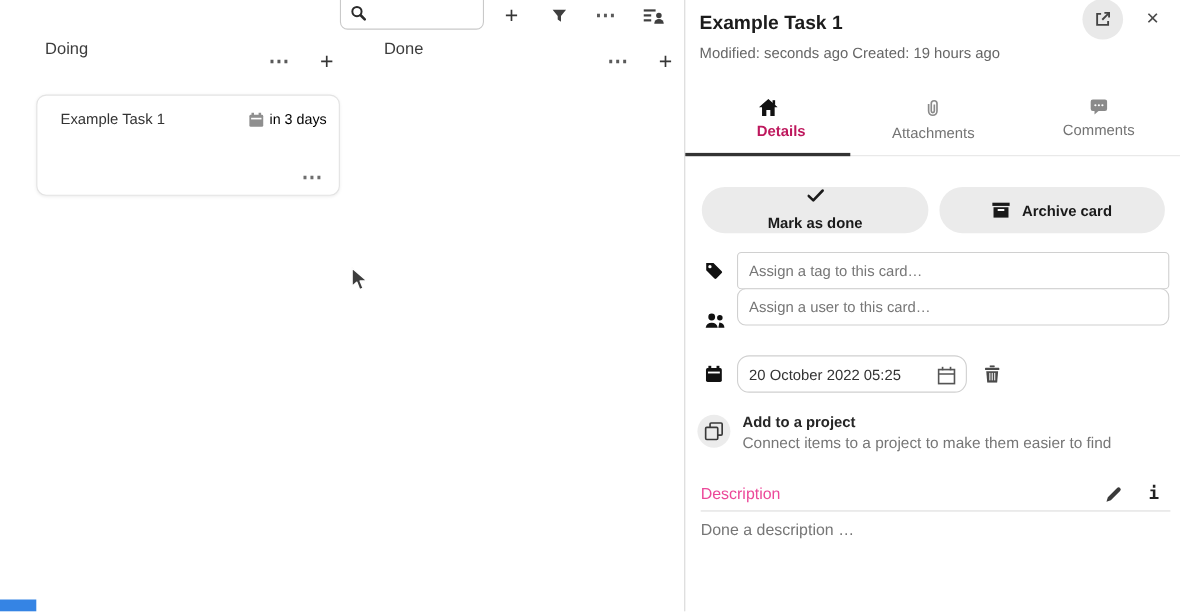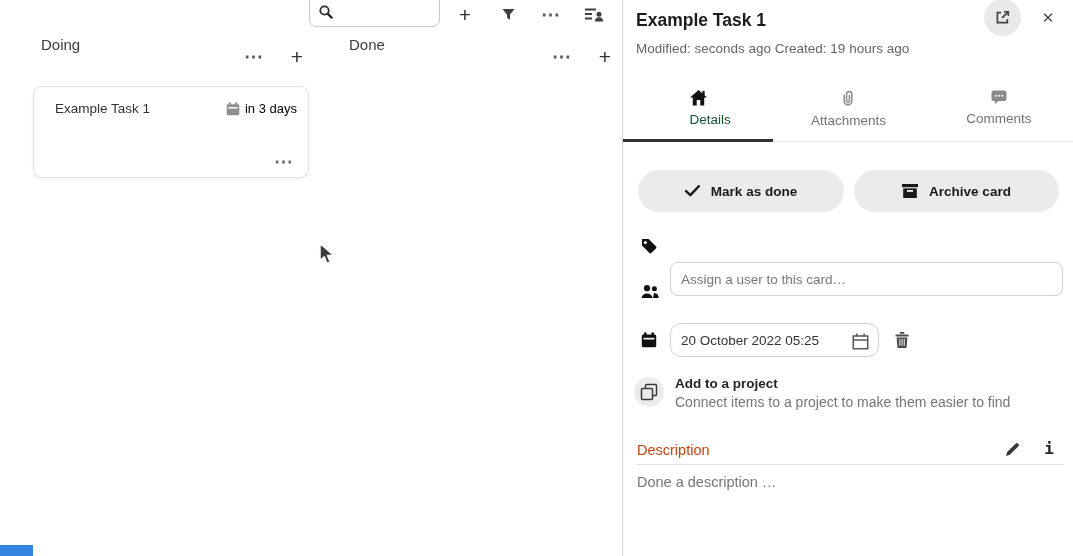--- a/index.html
+++ b/index.html
@@ -43,45 +43,45 @@
   .popout-btn { position:absolute; left:361px; top:-1px; width:37px; height:37px; border-radius:50%;
                 background:#e9e9e9; border:none; display:flex; align-items:center; justify-content:center; cursor:pointer; }
   .close-btn { position:absolute; left:410px; top:3px; width:30px; height:28px; background:transparent;
                border:none; display:flex; align-items:center; justify-content:center; cursor:pointer; }
 
   .tabs { position:absolute; left:0; top:85px; width:451px; height:57px; display:flex;
           border-bottom:1px solid #e7e7e7; }
   .tab { flex:1; display:flex; flex-direction:column; align-items:center; justify-content:flex-start;
          gap:6px; padding-top:5px; position:relative; cursor:pointer; background:transparent; border:none; }
   .tab .tlabel { font-size:13.5px; color:#737373; }
-  .tab.active .tlabel { color:#14532d; font-weight:normal;padding-left:24px; }
+  .tab.active .tlabel { color:#be185d; font-weight:bold;padding-left:24px; }
   .tab.active::after { content:""; position:absolute; left:0; right:0; bottom:-1px; height:3px; background:#333; }
 
   .pillbtn { position:absolute; top:170px; height:42px; border:none; border-radius:21px; background:#ebebeb;
              display:flex; align-items:center; justify-content:center; gap:11px; cursor:pointer; }
   .pillbtn span { font-size:13.5px; font-weight:bold; color:#1a1a1a; }
-  .pill-done { left:15px; width:206px; }
+  .pill-done { left:15px; width:206px;flex-direction:column; }
   .pill-archive { left:231px; width:205px; }
 
   .row-icon { position:absolute; left:18px; }
   .txtinput { position:absolute; left:47px; width:393px; height:34px; border:1px solid #d0d0d0;
               border-radius:4px; background:#fff; font-size:13.5px; color:#333; padding:0 10px; outline:none; }
   .txtinput::placeholder { color:#767676; opacity:1; }
   .date-input { width:209px; padding-right:34px;border-radius:11px; }
   .cal-inline { position:absolute; left:224px; top:331px; width:26px; height:20px; border:none;
                 background:transparent; cursor:pointer; display:flex; align-items:center; justify-content:center; }
   .trash-btn { position:absolute; left:264px; top:326px; width:30px; height:28px; border:none;
                background:transparent; cursor:pointer; display:flex; align-items:center; justify-content:center; }
 
   .proj-circle { position:absolute; left:11px; top:377px; width:30px; height:30px; border-radius:50%;
                  background:#ececec; border:none; display:flex; align-items:center; justify-content:center; cursor:pointer; }
   .proj-title { position:absolute; left:52px; top:376px; font-size:13.5px; font-weight:bold; color:#262626; }
   .proj-sub { position:absolute; left:52px; top:394px; font-size:14px; color:#767676; }
 
-  .desc-label { position:absolute; left:14px; top:442px; font-size:14.5px; color:#c2410c; }
+  .desc-label { position:absolute; left:14px; top:442px; font-size:14.5px; color:#ec4899; }
   .desc-rule { position:absolute; left:14px; top:464px; width:427px; height:1px; background:#dcdcdc; }
   .pencil-btn { position:absolute; left:376px; top:437px; width:26px; height:24px; border:none;
                 background:transparent; cursor:pointer; display:flex; align-items:center; justify-content:center; }
   .info-btn { position:absolute; left:414px; top:435px; width:24px; height:26px; border:none;
               background:transparent; cursor:pointer; display:flex; align-items:center; justify-content:center;
               font-family:"DejaVu Sans Mono",monospace; font-weight:bold; font-size:16px; color:#222; }
   .desc-placeholder { position:absolute; left:14px; top:474px; font-size:14.5px; color:#767676; cursor:text; }
 </style>
 </head>
 <body>
@@ -212,20 +212,21 @@
         <rect x="1.2" y="4.4" width="13.6" height="9.6" fill="#1a1a1a"></rect>
         <rect x="5" y="6" width="6" height="1.8" fill="#fff"></rect>
       </svg>
       <span>Archive card</span>
     </button>
 
     <svg class="row-icon" style="top:238px;" width="16" height="16" viewBox="0 0 16 16">
       <path d="M1 1 h6.6 L15.1 8.5 a1.2 1.2 0 0 1 0 1.7 L10.2 15.1 a1.2 1.2 0 0 1 -1.7 0 L1 7.6 Z" fill="#111"></path>
       <circle cx="4.4" cy="4.4" r="1.5" fill="#fff"></circle>
     </svg>
+    <input class="txtinput" style="top: 229px;" type="text" placeholder="Assign a tag to this card…">
 
     <svg class="row-icon" style="top:284px;" width="18" height="15" viewBox="0 0 18 15">
       <circle cx="6" cy="4.2" r="3.1" fill="#111"></circle>
       <path d="M0.5 14 a5.6 5.6 0 0 1 11 0 Z" fill="#111"></path>
       <circle cx="13.4" cy="4.8" r="2.5" fill="#111"></circle>
       <path d="M12 14 h5.6 a4.9 4.9 0 0 0 -4.6 -4.9 Z" fill="#111"></path>
     </svg>
     <input class="txtinput" style="top: 262px; border-radius: 8px;" type="text" placeholder="Assign a user to this card…">
 
     <svg class="row-icon" style="top:332px;" width="16" height="16" viewBox="0 0 16 16">

